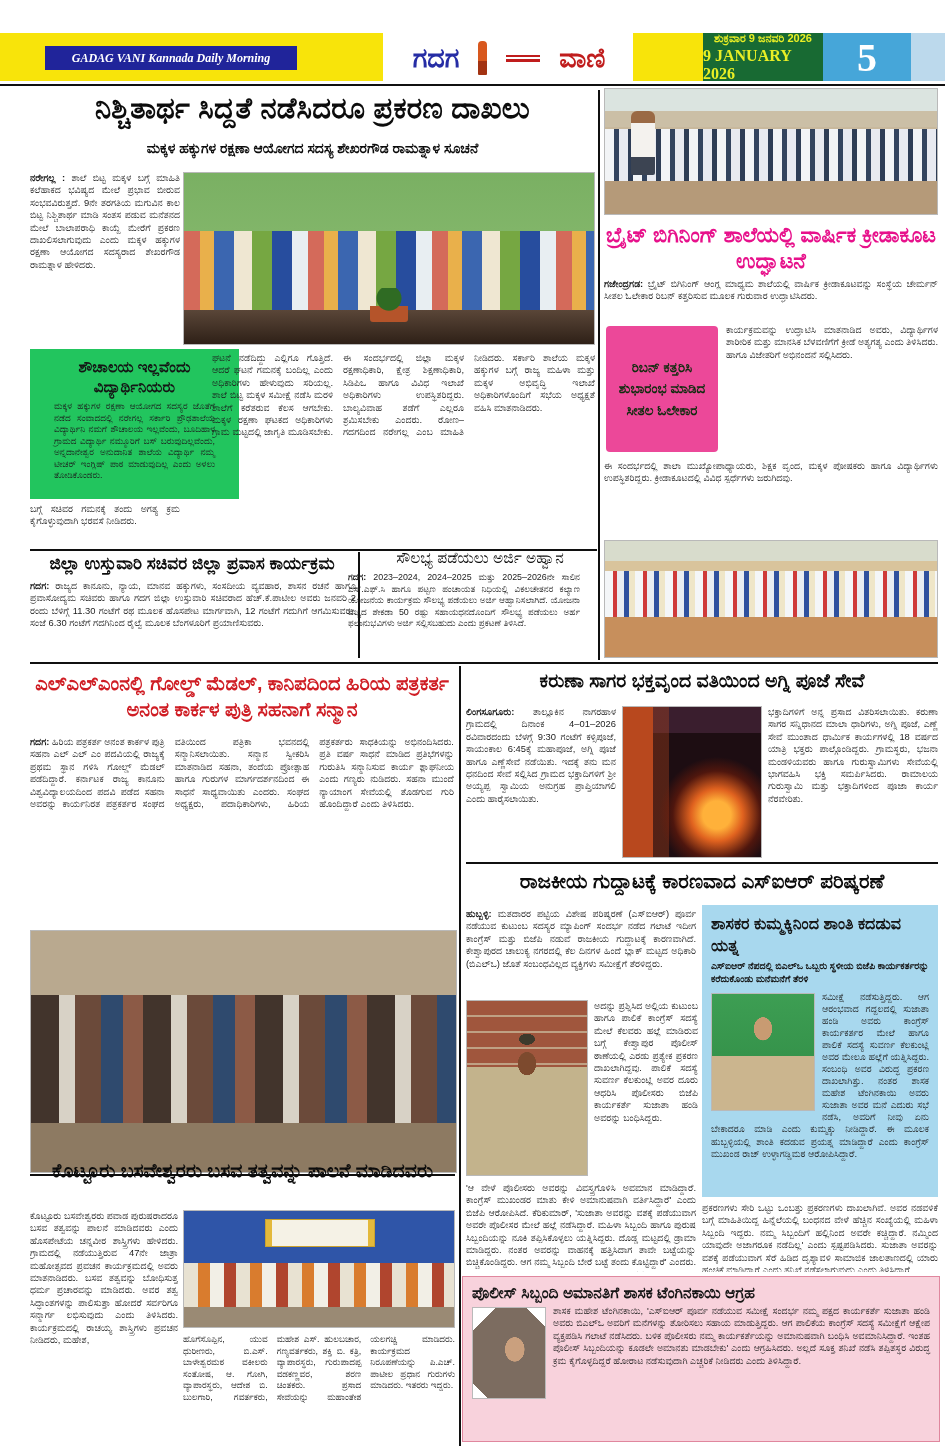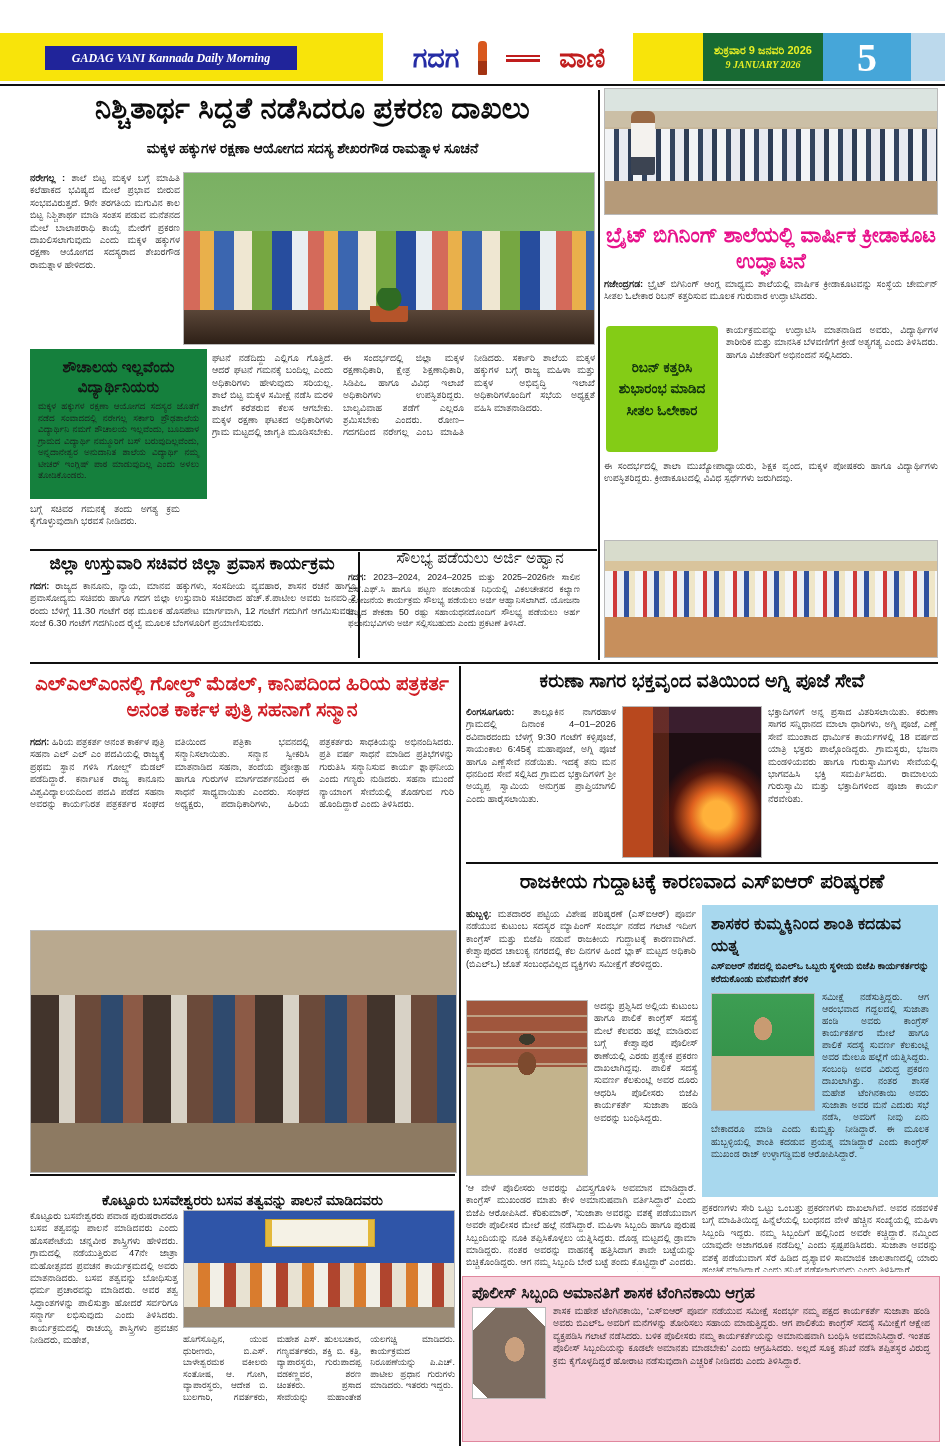--- a/index.html
+++ b/index.html
@@ -12,42 +12,42 @@
   .navy-box{background:#20249a;color:#ffffff;font-family:"Liberation Serif","DejaVu Serif",serif;
             font-weight:bold;font-style:italic;font-size:12px;display:flex;align-items:center;justify-content:center;}
   .logo-wrap{display:flex;align-items:center;justify-content:center;gap:19px;}
   .logo-w1{font-size:27px;font-weight:bold;color:#262da5;text-shadow:0 0 1px #fff;}
   .logo-w2{font-size:27px;font-weight:bold;color:#c01d1d;text-shadow:0 0 1px #fff;}
   .logo-fig{width:9px;height:34px;background:linear-gradient(180deg,#d8581e 0 60%,#a33312 60%);border-radius:4px 4px 1px 1px;}
   .logo-tag{display:flex;flex-direction:column;gap:2px;}
   .logo-tag i{display:block;width:34px;height:2.5px;background:#c01d1d;}
   .green-box{background:#186a33;display:flex;flex-direction:column;align-items:center;justify-content:center;gap:2px;}
   .green-box .l1{color:#e9ef25;font-size:11px;font-weight:bold;}
-  .green-box .l2{color:#e9ef25;font-size:10px;font-weight:bold;font-family:"Liberation Serif","DejaVu Serif",serif;font-style:italic;}
+  .green-box .l2{color:#e9ef25;font-size:16px;font-weight:bold;font-family:"Liberation Serif","DejaVu Serif",serif;}
   .pgnum-box{background:#46a6d9;color:#fff;font-family:"Liberation Serif","DejaVu Serif",serif;
              font-size:40px;font-weight:bold;display:flex;align-items:center;justify-content:center;}
   .lightblue{background:#bcd9ec;}
   
   .rule-h{background:#101010;}
   .rule-v{background:#101010;}
   
   .h-xl{font-size:29px;font-weight:bold;text-align:center;line-height:1.12;letter-spacing:.2px;color:#0c0c0c;}
   .h-sub{font-size:14px;font-weight:bold;text-align:center;color:#0c0c0c;}
   .h-mag{font-size:21px;font-weight:bold;text-align:center;color:#e7118b;line-height:1.25;}
   .h-red{font-size:19.5px;font-weight:bold;text-align:center;color:#cf1d24;line-height:1.35;}
   .h-med{font-size:17px;font-weight:bold;text-align:center;color:#0c0c0c;}
   .h-sm{font-size:15.5px;font-weight:normal;text-align:center;color:#0c0c0c;}
   .body-txt{font-size:9.4px;line-height:1.32;text-align:justify;color:#1c1c1c;}
   .body-sm{font-size:8.9px;line-height:1.3;text-align:justify;color:#1c1c1c;}
   .dl{font-weight:bold;}
   .cols3{column-count:3;column-gap:10px;}
   
-  .lav-box{background:#15803d;padding:8px 8px;}
+  .lav-box{background:#22c55e;padding:8px 24px;}
   .lav-box .t{font-size:15px;font-weight:bold;text-align:center;line-height:1.3;margin-bottom:5px;}
-  .grn-box{background:#84cc16;border-radius:4px;padding:8px 4px;display:flex;align-items:center;justify-content:center;}
+  .grn-box{background:#ec4899;border-radius:4px;padding:8px 4px;display:flex;align-items:center;justify-content:center;}
   .grn-box .t{font-size:13.5px;font-weight:bold;text-align:center;line-height:1.6;color:#0e2d0e;}
   .blue-box{background:#a8d8ee;padding:8px 9px;}
   .blue-box .t{font-size:16px;font-weight:bold;line-height:1.35;margin-bottom:4px;}
   .blue-box .s{font-size:9.4px;font-weight:bold;line-height:1.35;margin-bottom:5px;}
   .pink-box{background:#f8d2dc;border:1.5px solid #e0879e;padding:7px 9px;box-sizing:border-box;}
   .pink-box .t{font-size:15.5px;font-weight:bold;margin-bottom:3px;}
   
   .photo{border:1px solid #b9b9b9;box-sizing:border-box;}
   .ph-stage{background-image:
       repeating-linear-gradient(90deg,#d46a5a 0 16px,#e9b04b 16px 30px,#3b66b0 30px 50px,#efe7d2 50px 68px,#76a742 68px 88px,#274d9e 88px 108px,#e8eef2 108px 124px),
@@ -233,21 +233,21 @@
   <div class="abs photo ph-officer" style="left:466px;top:1000px;width:122px;height:176px;"></div>
   <div class="abs body-txt" style="left:594px;top:1000px;width:104px;height:178px;overflow:hidden;">ಅದನ್ನು ಪ್ರಶ್ನಿಸಿದ ಅಲ್ಲಿಯ ಕುಟುಂಬ ಹಾಗೂ ಪಾಲಿಕೆ ಕಾಂಗ್ರೆಸ್ ಸದಸ್ಯೆ ಮೇಲೆ ಕೆಲವರು ಹಲ್ಲೆ ಮಾಡಿರುವ ಬಗ್ಗೆ ಕೇಶ್ವಾಪುರ ಪೊಲೀಸ್ ಠಾಣೆಯಲ್ಲಿ ಎರಡು ಪ್ರತ್ಯೇಕ ಪ್ರಕರಣ ದಾಖಲಾಗಿದ್ದವು. ಪಾಲಿಕೆ ಸದಸ್ಯೆ ಸುವರ್ಣ ಕೆಲಕುಂಟ್ಲಿ ಅವರ ದೂರು ಆಧರಿಸಿ ಪೊಲೀಸರು ಬಿಜೆಪಿ ಕಾರ್ಯಕರ್ತೆ ಸುಜಾತಾ ಹಂಡಿ ಅವರನ್ನು ಬಂಧಿಸಿದ್ದರು.</div>
 
   <div class="abs body-txt" style="left:466px;top:1182px;width:230px;height:90px;overflow:hidden;">
     <span>'ಆ ವೇಳೆ ಪೊಲೀಸರು ಅವರನ್ನು ವಿವಸ್ತ್ರಗೊಳಿಸಿ ಅವಮಾನ ಮಾಡಿದ್ದಾರೆ. ಕಾಂಗ್ರೆಸ್ ಮುಖಂಡರ ಮಾತು ಕೇಳಿ ಅಮಾನುಷವಾಗಿ ವರ್ತಿಸಿದ್ದಾರೆ' ಎಂದು ಬಿಜೆಪಿ ಆರೋಪಿಸಿದೆ.</span>
     <span>ಕೆರಿಕುಮಾರ್, 'ಸುಜಾತಾ ಅವರನ್ನು ವಶಕ್ಕೆ ಪಡೆಯುವಾಗ ಅವರೇ ಪೊಲೀಸರ ಮೇಲೆ ಹಲ್ಲೆ ನಡೆಸಿದ್ದಾರೆ. ಮಹಿಳಾ ಸಿಬ್ಬಂದಿ ಹಾಗೂ ಪುರುಷ ಸಿಬ್ಬಂದಿಯನ್ನು ನೂಕಿ ತಪ್ಪಿಸಿಕೊಳ್ಳಲು ಯತ್ನಿಸಿದ್ದರು. ದೊಡ್ಡ ಮಟ್ಟದಲ್ಲಿ ಡ್ರಾಮಾ ಮಾಡಿದ್ದರು. ನಂತರ ಅವರನ್ನು ವಾಹನಕ್ಕೆ ಹತ್ತಿಸಿದಾಗ ತಾವೇ ಬಟ್ಟೆಯನ್ನು ಬಿಚ್ಚಿಕೊಂಡಿದ್ದರು. ಆಗ ನಮ್ಮ ಸಿಬ್ಬಂದಿ ಬೇರೆ ಬಟ್ಟೆ ತಂದು ಕೊಟ್ಟಿದ್ದಾರೆ' ಎಂದರು. ಸುಜಾತಾ ಅವರ ವಿರುದ್ಧ 2020ರಿಂದ 2025ರ ಅಂತ್ಯದವರೆಗೆ ವಿವಿಧ</span>
   </div>
   <div class="abs body-txt" style="left:702px;top:1202px;width:236px;height:70px;overflow:hidden;">ಪ್ರಕರಣಗಳು ಸೇರಿ ಒಟ್ಟು ಒಂಬತ್ತು ಪ್ರಕರಣಗಳು ದಾಖಲಾಗಿವೆ. ಅವರ ನಡವಳಿಕೆ ಬಗ್ಗೆ ಮಾಹಿತಿಯಿದ್ದ ಹಿನ್ನೆಲೆಯಲ್ಲಿ ಬಂಧನದ ವೇಳೆ ಹೆಚ್ಚಿನ ಸಂಖ್ಯೆಯಲ್ಲಿ ಮಹಿಳಾ ಸಿಬ್ಬಂದಿ ಇದ್ದರು. ನಮ್ಮ ಸಿಬ್ಬಂದಿಗೆ ಹಲ್ಲಿನಿಂದ ಅವರೇ ಕಚ್ಚಿದ್ದಾರೆ. ನಮ್ಮಿಂದ ಯಾವುದೇ ಅಜಾಗರೂಕ ನಡೆದಿಲ್ಲ' ಎಂದು ಸ್ಪಷ್ಟಪಡಿಸಿದರು. ಸುಜಾತಾ ಅವರನ್ನು ವಶಕ್ಕೆ ಪಡೆಯುವಾಗ ಸೆರೆ ಹಿಡಿದ ದೃಶ್ಯಾವಳಿ ಸಾಮಾಜಿಕ ಜಾಲತಾಣದಲ್ಲಿ ಯಾರು ಹಂಚಿಕೆ ಮಾಡಿದ್ದಾರೆ ಎಂದು ತನಿಖೆ ನಡೆಸಲಾಗುವುದು ಎಂದು ತಿಳಿಸಿದ್ದಾರೆ.</div>
 
   <div class="abs rule-h" style="left:30px;top:1174px;width:425px;height:1.8px;"></div>
-  <div class="abs h-med" style="left:30px;top:1192px;width:425px;font-size:14px;">ಕೊಟ್ಟೂರು ಬಸವೇಶ್ವರರು ಬಸವ ತತ್ವವನ್ನು ಪಾಲನೆ ಮಾಡಿದವರು</div>
+  <div class="abs h-med" style="left:30px;top:1160px;width:425px;font-size:19px;">ಕೊಟ್ಟೂರು ಬಸವೇಶ್ವರರು ಬಸವ ತತ್ವವನ್ನು ಪಾಲನೆ ಮಾಡಿದವರು</div>
   <div class="abs body-txt" style="left:30px;top:1210px;width:148px;height:230px;overflow:hidden;">ಕೊಟ್ಟೂರು ಬಸವೇಶ್ವರರು ಪವಾಡ ಪುರುಷರಾದರೂ ಬಸವ ತತ್ವವನ್ನು ಪಾಲನೆ ಮಾಡಿದವರು ಎಂದು ಹೊಸಪೇಟೆಯ ಚನ್ನವೀರ ಶಾಸ್ತ್ರಿಗಳು ಹೇಳಿದರು. ಗ್ರಾಮದಲ್ಲಿ ನಡೆಯುತ್ತಿರುವ 47ನೇ ಜಾತ್ರಾ ಮಹೋತ್ಸವದ ಪ್ರವಚನ ಕಾರ್ಯಕ್ರಮದಲ್ಲಿ ಅವರು ಮಾತನಾಡಿದರು. ಬಸವ ತತ್ವವನ್ನು ಬೋಧಿಸುತ್ತ ಧರ್ಮ ಪ್ರಚಾರವನ್ನು ಮಾಡಿದರು. ಅವರ ತತ್ವ ಸಿದ್ಧಾಂತಗಳನ್ನು ಪಾಲಿಸುತ್ತಾ ಹೋದರೆ ಸರ್ವರಿಗೂ ಸನ್ಮಾರ್ಗ ಲಭಿಸುವುದು ಎಂದು ತಿಳಿಸಿದರು. ಕಾರ್ಯಕ್ರಮದಲ್ಲಿ ರಾಚಯ್ಯ ಶಾಸ್ತ್ರಿಗಳು ಪ್ರವಚನ ನೀಡಿದರು, ಮಹೇಶ,</div>
   <div class="abs photo ph-kottur" style="left:183px;top:1210px;width:272px;height:118px;">
     <div class="banner"></div>
   </div>
   <div class="abs body-sm" style="left:183px;top:1334px;width:272px;height:106px;overflow:hidden;column-count:3;column-gap:9px;">ಹೊಗೆಸೊಪ್ಪಿನ, ಯುವ ಧುರೀಣರು, ಬಿ.ಎಸ್. ಬಾಳೇಶ್ವರಮಠ ವಕೀಲರು ಸಂತೋಷ, ಆ. ಗೋಗಿ, ವ್ಯಾಪಾರಸ್ಥರು, ಆದೇಶ ಬಿ. ಬುಲಗಾರಿ, ಗವರ್ತಕರು, ಮಹೇಶ ಎಸ್. ಹುಲಬಚಾರ, ಗಣ್ಯವರ್ತಕರು, ಶಕ್ತಿ ಬಿ. ಕತ್ರಿ, ವ್ಯಾಪಾರಸ್ಥರು, ಗುರುಪಾದಪ್ಪ ವಡಕಣ್ಣವರ, ಶರಣ ಚಿಂತಕರು. ಪ್ರಸಾದ ಸೇವೆಯನ್ನು ಮಹಾಂತೇಶ ಯಲಗಚ್ಚಿ ಮಾಡಿದರು. ಕಾರ್ಯಕ್ರಮದ ನಿರೂಪಣೆಯನ್ನು ಪಿ.ಎಚ್. ಪಾಟೀಲ ಪ್ರಧಾನ ಗುರುಗಳು ಮಾಡಿದರು. ಇತರರು ಇದ್ದರು.</div>
 
   <div class="abs pink-box" style="left:462px;top:1276px;width:478px;height:166px;overflow:hidden;">
     <div class="t">ಪೊಲೀಸ್ ಸಿಬ್ಬಂದಿ ಅಮಾನತಿಗೆ ಶಾಸಕ ಟೆಂಗಿನಕಾಯಿ ಆಗ್ರಹ</div>
     <div class="photo ph-face float-l" style="width:74px;height:92px;"></div>
     <div class="body-txt">ಶಾಸಕ ಮಹೇಶ ಟೆಂಗಿನಕಾಯಿ, 'ಎಸ್‌ಐಆರ್ ಪೂರ್ವ ನಡೆಯುವ ಸಮೀಕ್ಷೆ ಸಂದರ್ಭ ನಮ್ಮ ಪಕ್ಷದ ಕಾರ್ಯಕರ್ತೆ ಸುಜಾತಾ ಹಂಡಿ ಅವರು ಬಿಎಲ್‌ಒ ಅವರಿಗೆ ಮನೆಗಳನ್ನು ತೋರಿಸಲು ಸಹಾಯ ಮಾಡುತ್ತಿದ್ದರು. ಆಗ ಪಾಲಿಕೆಯ ಕಾಂಗ್ರೆಸ್ ಸದಸ್ಯೆ ಸಮೀಕ್ಷೆಗೆ ಆಕ್ಷೇಪ ವ್ಯಕ್ತಪಡಿಸಿ ಗಲಾಟೆ ನಡೆಸಿದರು. ಬಳಿಕ ಪೊಲೀಸರು ನಮ್ಮ ಕಾರ್ಯಕರ್ತೆಯನ್ನು ಅಮಾನುಷವಾಗಿ ಬಂಧಿಸಿ ಅವಮಾನಿಸಿದ್ದಾರೆ. ಇಂತಹ ಪೊಲೀಸ್ ಸಿಬ್ಬಂದಿಯನ್ನು ಕೂಡಲೇ ಅಮಾನತು ಮಾಡಬೇಕು' ಎಂದು ಆಗ್ರಹಿಸಿದರು. ಅಲ್ಲದೆ ಸೂಕ್ತ ತನಿಖೆ ನಡೆಸಿ ತಪ್ಪಿತಸ್ಥರ ವಿರುದ್ಧ ಕ್ರಮ ಕೈಗೊಳ್ಳದಿದ್ದರೆ ಹೋರಾಟ ನಡೆಸುವುದಾಗಿ ಎಚ್ಚರಿಕೆ ನೀಡಿದರು ಎಂದು ತಿಳಿಸಿದ್ದಾರೆ.</div>

